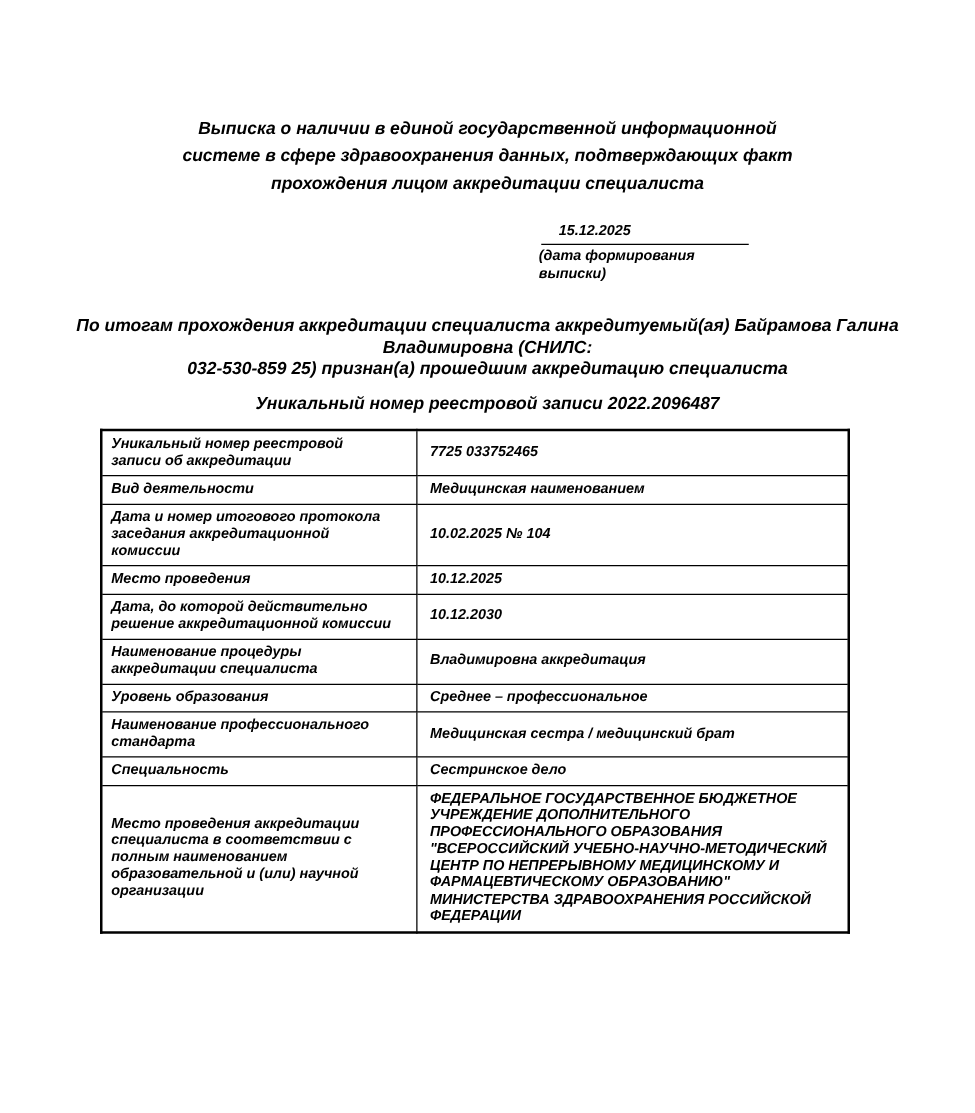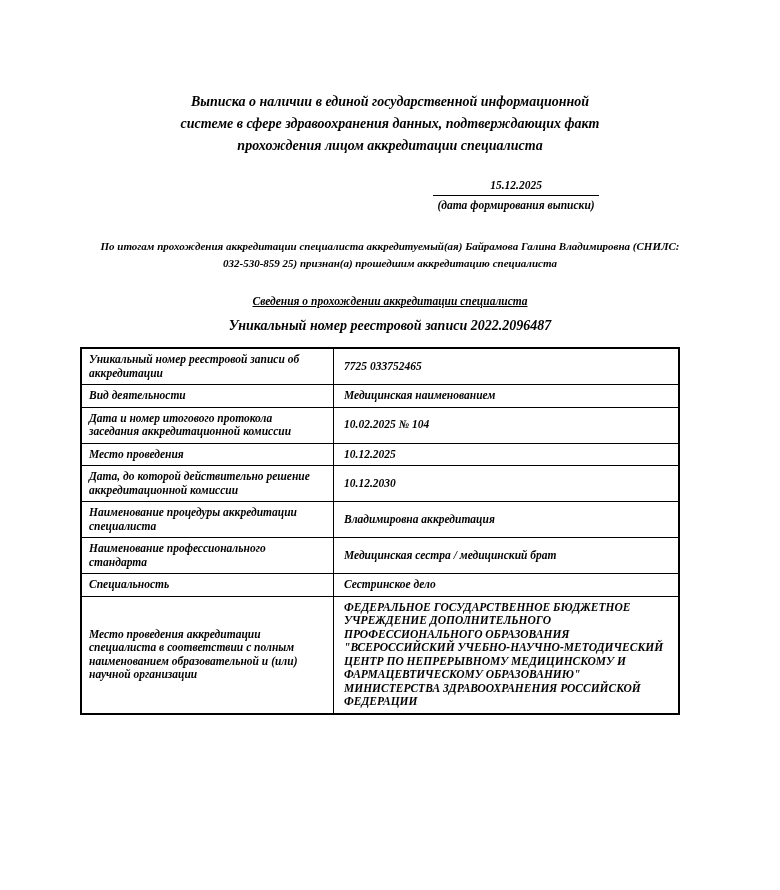--- a/index.html
+++ b/index.html
@@ -6,60 +6,60 @@
     margin: 0;
     padding: 0;
     background: #ffffff;
   }
   .page {
     position: relative;
     width: 780px;
     height: 890px;
     background: #ffffff;
     overflow: hidden;
-    font-family: Liberation Serif, serif;
+    font-family: Liberation Sans, sans-serif;
     font-style: italic;
     font-weight: bold;
     color: #000000;
   }
   .pre-line { white-space: pre-line; }
 
   .doc-title {
     margin: 0 auto;
     padding-top: 91px;
     width: 540px;
     text-align: center;
     font-size: 14px;
     line-height: 22px;
   }
 
   .date-block {
     margin-left: 431px;
     margin-top: 21px;
     width: 170px;
-    text-align: center;
+    text-align: left;
     font-size: 11.5px;
     line-height: 14px;
   }
   .date-value {
     display: block;
     padding: 0 14px 3px 14px;
     margin: 0 2px;
     border-bottom: 1.6px solid #000000;
   }
   .date-caption {
     display: block;
     padding-top: 2px;
   }
 
   .intro-paragraph {
     margin: 26px auto 0 auto;
     width: 660px;
     text-align: center;
-    font-size: 11px;
+    font-size: 14px;
     line-height: 17px;
   }
 
   .section-heading {
     margin-top: 23px;
     text-align: center;
     font-size: 11.5px;
     text-decoration: underline;
   }
 
@@ -103,21 +103,20 @@
 прохождения лицом аккредитации специалиста</div>
 
   <div class="date-block">
     <span class="date-value">15.12.2025</span>
     <span class="date-caption">(дата формирования выписки)</span>
   </div>
 
   <div class="intro-paragraph pre-line">По итогам прохождения аккредитации специалиста аккредитуемый(ая) Байрамова Галина Владимировна (СНИЛС:
 032-530-859 25) признан(а) прошедшим аккредитацию специалиста</div>
 
-  <div class="section-heading">Сведения о прохождении аккредитации специалиста</div>
 
   <div class="registry-heading">Уникальный номер реестровой записи 2022.2096487</div>
 
   <table class="doc-table">
     <tbody>
       <tr>
         <td class="label-cell">Уникальный номер реестровой записи об аккредитации</td>
         <td class="value-cell">7725 033752465</td>
       </tr>
       <tr>
@@ -134,20 +133,24 @@
       </tr>
       <tr>
         <td class="label-cell">Дата, до которой действительно решение аккредитационной комиссии</td>
         <td class="value-cell">10.12.2030</td>
       </tr>
       <tr>
         <td class="label-cell">Наименование процедуры аккредитации специалиста</td>
         <td class="value-cell">Владимировна аккредитация</td>
       </tr>
       <tr>
+        <td class="label-cell">Уровень образования</td>
+        <td class="value-cell">Среднее – профессиональное</td>
+      </tr>
+      <tr>
         <td class="label-cell">Наименование профессионального стандарта</td>
         <td class="value-cell">Медицинская сестра / медицинский брат</td>
       </tr>
       <tr>
         <td class="label-cell">Специальность</td>
         <td class="value-cell">Сестринское дело</td>
       </tr>
       <tr>
         <td class="label-cell">Место проведения аккредитации специалиста в соответствии с полным наименованием образовательной и (или) научной организации</td>
         <td class="value-cell">ФЕДЕРАЛЬНОЕ ГОСУДАРСТВЕННОЕ БЮДЖЕТНОЕ УЧРЕЖДЕНИЕ ДОПОЛНИТЕЛЬНОГО ПРОФЕССИОНАЛЬНОГО ОБРАЗОВАНИЯ "ВСЕРОССИЙСКИЙ УЧЕБНО-НАУЧНО-МЕТОДИЧЕСКИЙ ЦЕНТР ПО НЕПРЕРЫВНОМУ МЕДИЦИНСКОМУ И ФАРМАЦЕВТИЧЕСКОМУ ОБРАЗОВАНИЮ" МИНИСТЕРСТВА ЗДРАВООХРАНЕНИЯ РОССИЙСКОЙ ФЕДЕРАЦИИ</td>

